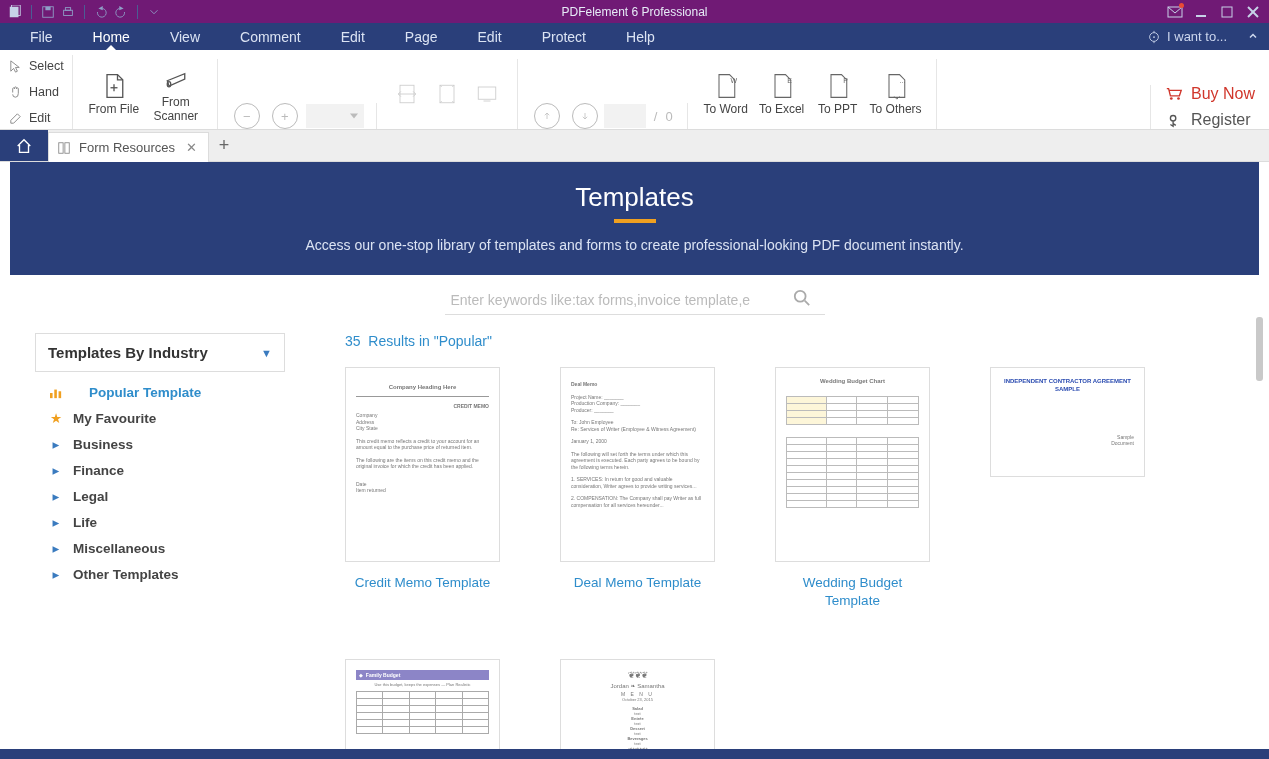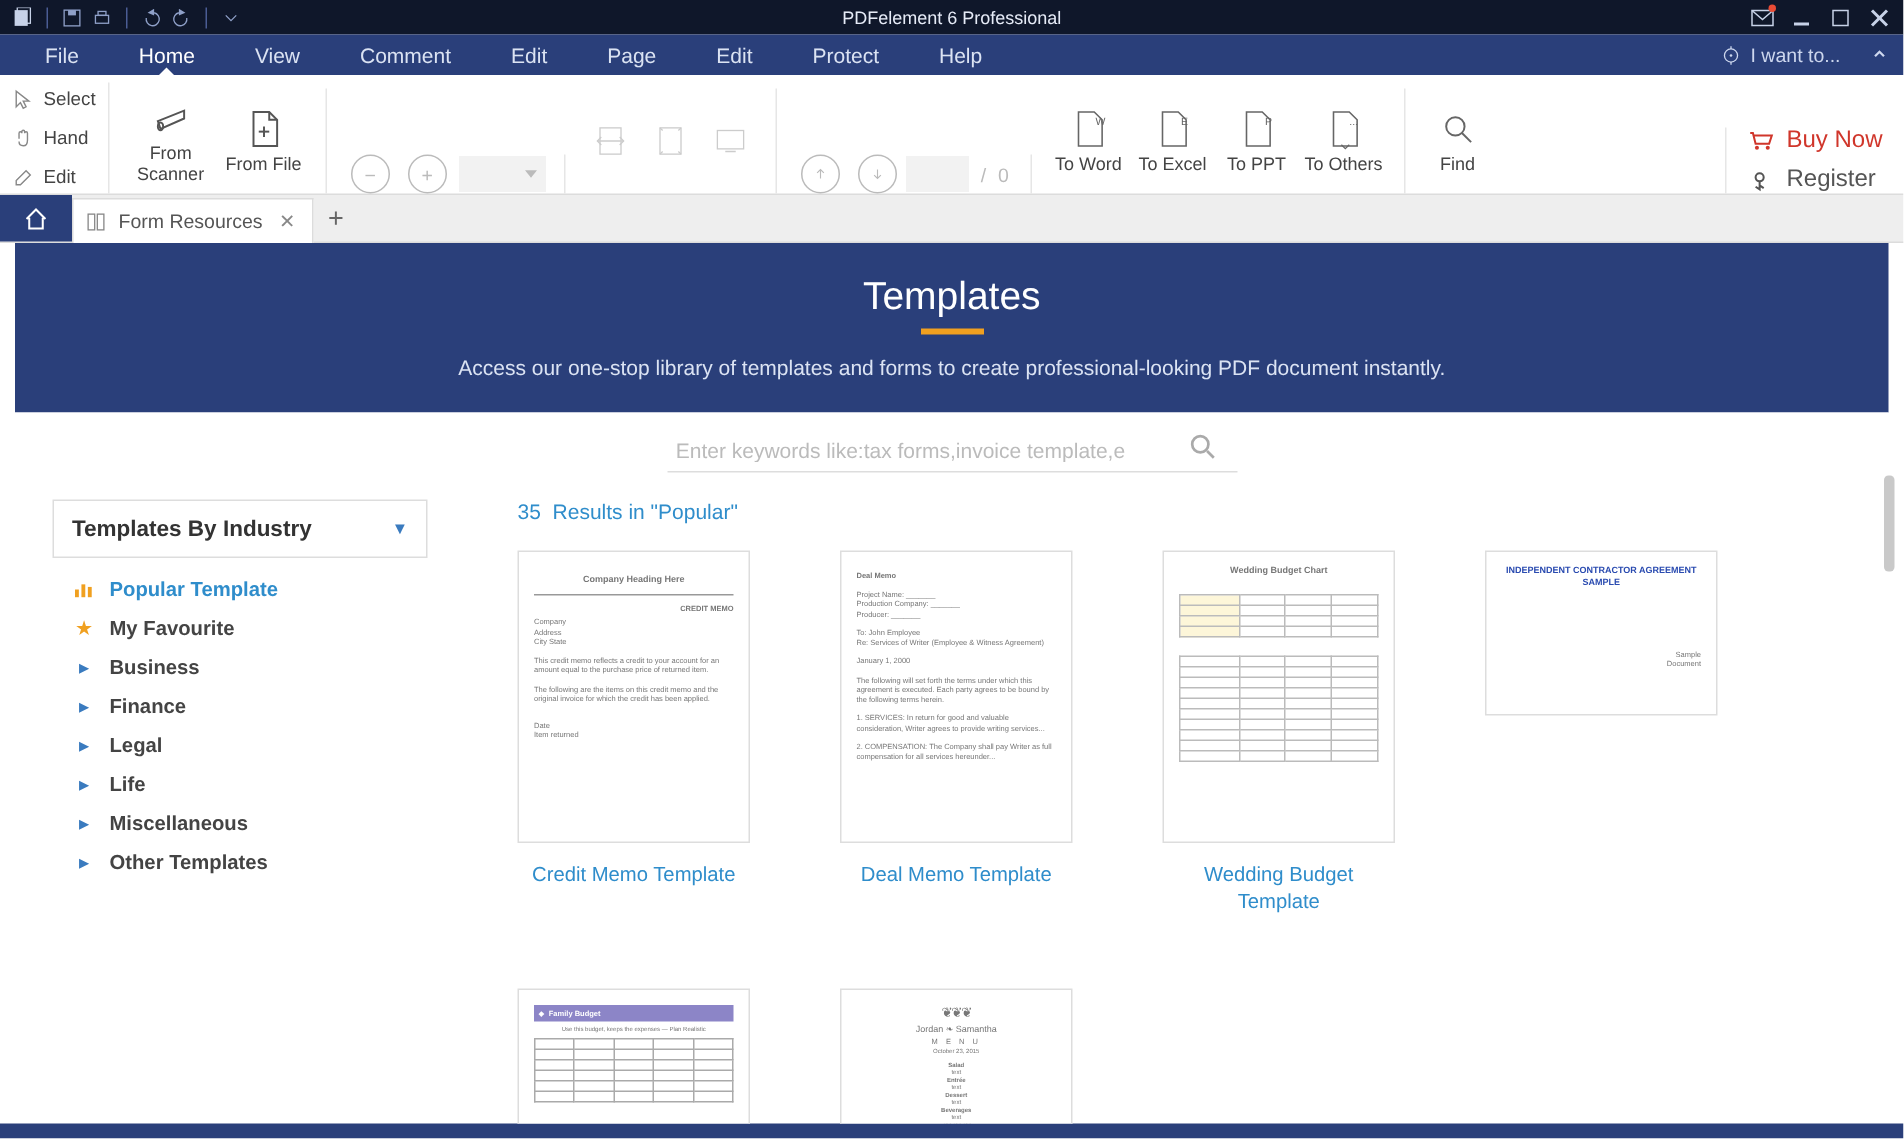--- a/index.html
+++ b/index.html
@@ -1,19 +1,19 @@
 <!DOCTYPE html>
 <html><head>
 <meta charset="utf-8">
 <style>
 * { margin: 0; padding: 0; box-sizing: border-box; font-family: "Segoe UI", Arial, sans-serif; }
 body { width: 1269px; height: 759px; background: #fff; overflow: hidden; font-size: 13px; color: #333; }
 
 
-.titlebar { height: 23px; background: #0f172a; display: flex; align-items: center; color: #c7d2e8; font-size: 12px; }
+.titlebar { height: 23px; background: #701a75; display: flex; align-items: center; color: #c7d2e8; font-size: 12px; }
 .titlebar .tb-left { display: flex; align-items: center; gap: 6px; padding-left: 8px; }
 .titlebar .tb-icon { width: 14px; height: 14px; display: inline-flex; align-items: center; justify-content: center; }
 .titlebar .tb-sep { width:1px; height:14px; background:#4b5d94; margin:0 3px;}
 .titlebar .tb-title { position:absolute; left:50%; transform:translateX(-50%); color:#e6ebf7; }
 .titlebar .tb-right { margin-left:auto; display:flex; align-items:center; gap:10px; padding-right:8px; }
 .titlebar .tb-right .wc { width:16px; height:16px; display:inline-flex; align-items:center; justify-content:center; cursor:pointer;}
 .mailbadge { position:relative;}
 .mailbadge::after{content:""; position:absolute; top:-1px; right:-1px; width:5px; height:5px; background:#e94b35; border-radius:50%;}
 
 
@@ -67,21 +67,21 @@
 .sidepanel { width: 250px; }
 .sidepanel .hdr { border:1px solid #ddd; padding:10px 12px; font-weight:600; font-size:15px; display:flex; align-items:center; justify-content:space-between; cursor:pointer;}
 .sidepanel .hdr .dd { color:#3a7bbf; font-size:11px;}
 .catlist { padding:8px 4px;}
 .catlist .cat { display:flex; align-items:center; gap:10px; padding:5px 10px; font-size:13.5px; cursor:pointer;}
 .catlist .cat .ci { width:14px; display:inline-flex; justify-content:center;}
 .catlist .cat.active { color:#2f8dcb; font-weight:600;}
 .catlist .cat.fav .ci { color:#f0a020;}
 .catlist .cat .tri { color:#3a7bbf;}
 .catlist .cat .lbl { font-weight:600; color:#444;}
-.catlist .cat.active .lbl { color:#2f8dcb;}
+.catlist .cat.active .lbl { color:#2f8dcb;margin-left:16px;}
 
 .results { flex:1;}
 .results .rcount { color:#2f8dcb; font-size:14px; margin-bottom:18px;}
 .grid { display:flex; flex-wrap:wrap; gap:50px 60px;}
 .card { width:155px; text-align:center; cursor:pointer;}
 .card .thumb { width:155px; height:195px; border:1px solid #ddd; background:#fff; padding:10px; display:flex; flex-direction:column; font-size:5px; color:#777; overflow:hidden;}
 .card .title { color:#2f8dcb; font-size:13.5px; margin-top:12px; line-height:1.3;}
 
 
 .t-doc { font-size:5px; line-height:1.3; text-align:left;}
@@ -222,33 +222,33 @@
     <div class="mini">
         <svg viewBox="0 0 16 16">
           <path d="M3 13 L3 10 L10 3 L13 6 L6 13 Z" fill="none" stroke="#888"></path>
         </svg>
         <span>Edit</span>
       </div>
   </div>
   <div class="group">
     <div class="bigbtn">
       <svg viewBox="0 0 32 32">
-          <path d="M6 18 L26 10 L26 16 L8 24 Z" fill="none" stroke="#555" stroke-width="1.5"></path>
-          <ellipse cx="8" cy="22" rx="2" ry="3" fill="none" stroke="#555" stroke-width="1.5"></ellipse>
-        </svg>
-      <span>From Scanner</span>
-    </div>
-    <div class="bigbtn">
-      <svg viewBox="0 0 32 32">
           <path d="M8 3 L20 3 L26 9 L26 29 L8 29 Z" fill="none" stroke="#555" stroke-width="1.5"></path>
           <path d="M20 3 L20 9 L26 9" fill="none" stroke="#555" stroke-width="1.5"></path>
           <line x1="16" y1="14" x2="16" y2="22" stroke="#555" stroke-width="1.5"></line>
           <line x1="12" y1="18" x2="20" y2="18" stroke="#555" stroke-width="1.5"></line>
         </svg>
       <span>From File</span>
+    </div>
+    <div class="bigbtn">
+      <svg viewBox="0 0 32 32">
+          <path d="M6 18 L26 10 L26 16 L8 24 Z" fill="none" stroke="#555" stroke-width="1.5"></path>
+          <ellipse cx="8" cy="22" rx="2" ry="3" fill="none" stroke="#555" stroke-width="1.5"></ellipse>
+        </svg>
+      <span>From Scanner</span>
     </div>
   </div>
   <div class="group">
     <div class="circle">−</div>
     <div class="circle">+</div>
     <div class="zoombox"></div>
   </div>
   <div class="group">
     <div class="bigbtn disabled" style="width:40px">
         <svg viewBox="0 0 32 32">
@@ -307,29 +307,20 @@
         </svg>
         <span>To PPT</span>
       </div>
     <div class="bigbtn" style="width:60px">
         <svg viewBox="0 0 32 32">
           <path d="M8 3 L20 3 L26 9 L26 29 L8 29 Z" fill="none" stroke="#666" stroke-width="1.2"></path>
           <text x="20" y="13" font-size="8" fill="#666">...</text>
           <path d="M14 28 L17 31 L20 28" stroke="#666" fill="none"></path>
         </svg>
         <span>To Others</span>
-      </div>
-  </div>
-  <div class="group" style="border-right:none;">
-    <div class="bigbtn" style="width:50px">
-        <svg viewBox="0 0 32 32">
-          <circle cx="14" cy="14" r="7" fill="none" stroke="#666" stroke-width="1.5"></circle>
-          <line x1="19" y1="19" x2="26" y2="26" stroke="#666" stroke-width="1.5"></line>
-        </svg>
-        <span>Find</span>
       </div>
   </div>
   <div class="right" style="border-left:1px solid #e6e6e6;">
     <div class="rlink buy">
       <svg width="18" height="16" viewBox="0 0 20 16">
           <path d="M2 2 L4 2 L6 10 L16 10 L18 4 L5 4" fill="none" stroke="#d0362b" stroke-width="1.5"></path>
           <circle cx="7" cy="13" r="1.5" fill="#d0362b"></circle>
           <circle cx="15" cy="13" r="1.5" fill="#d0362b"></circle>
         </svg>
       <span>Buy Now</span>

